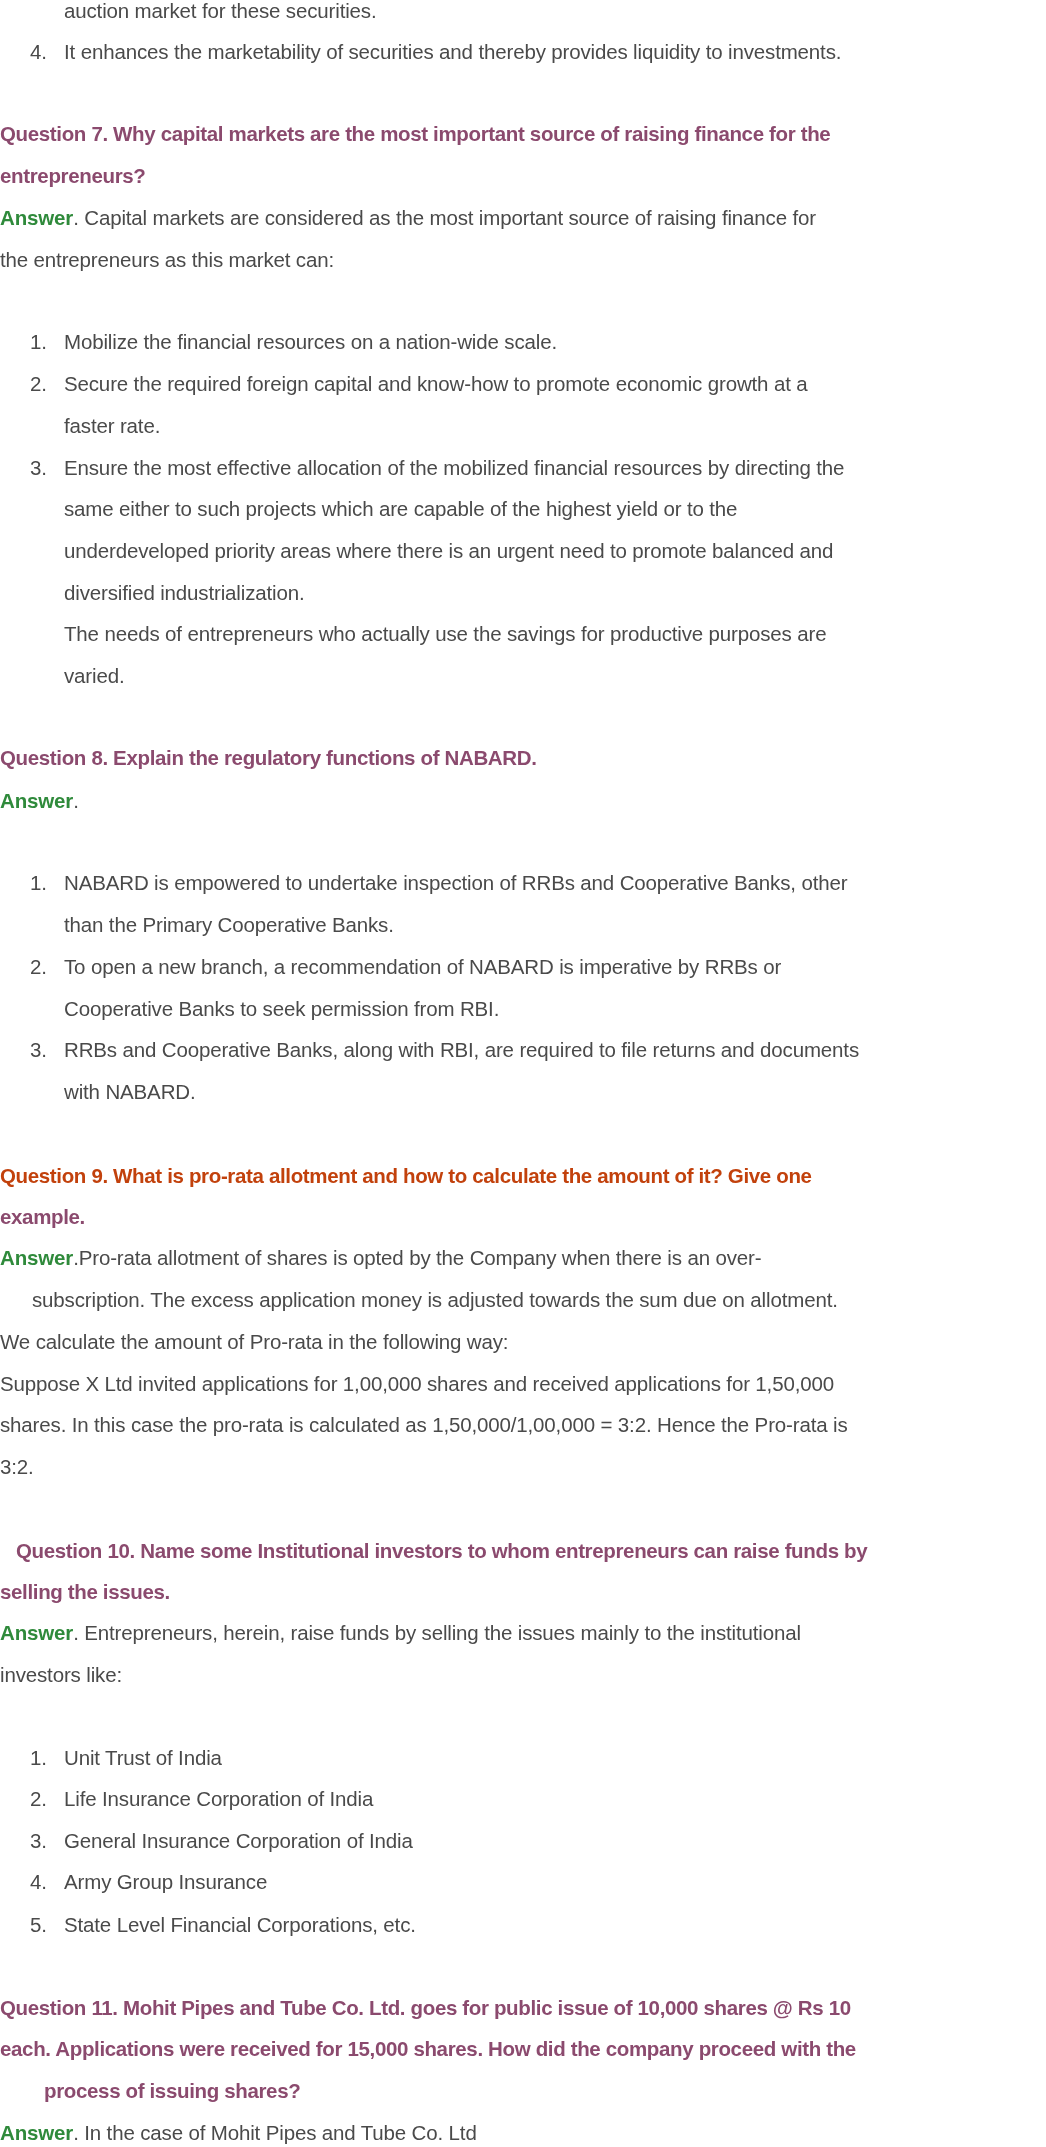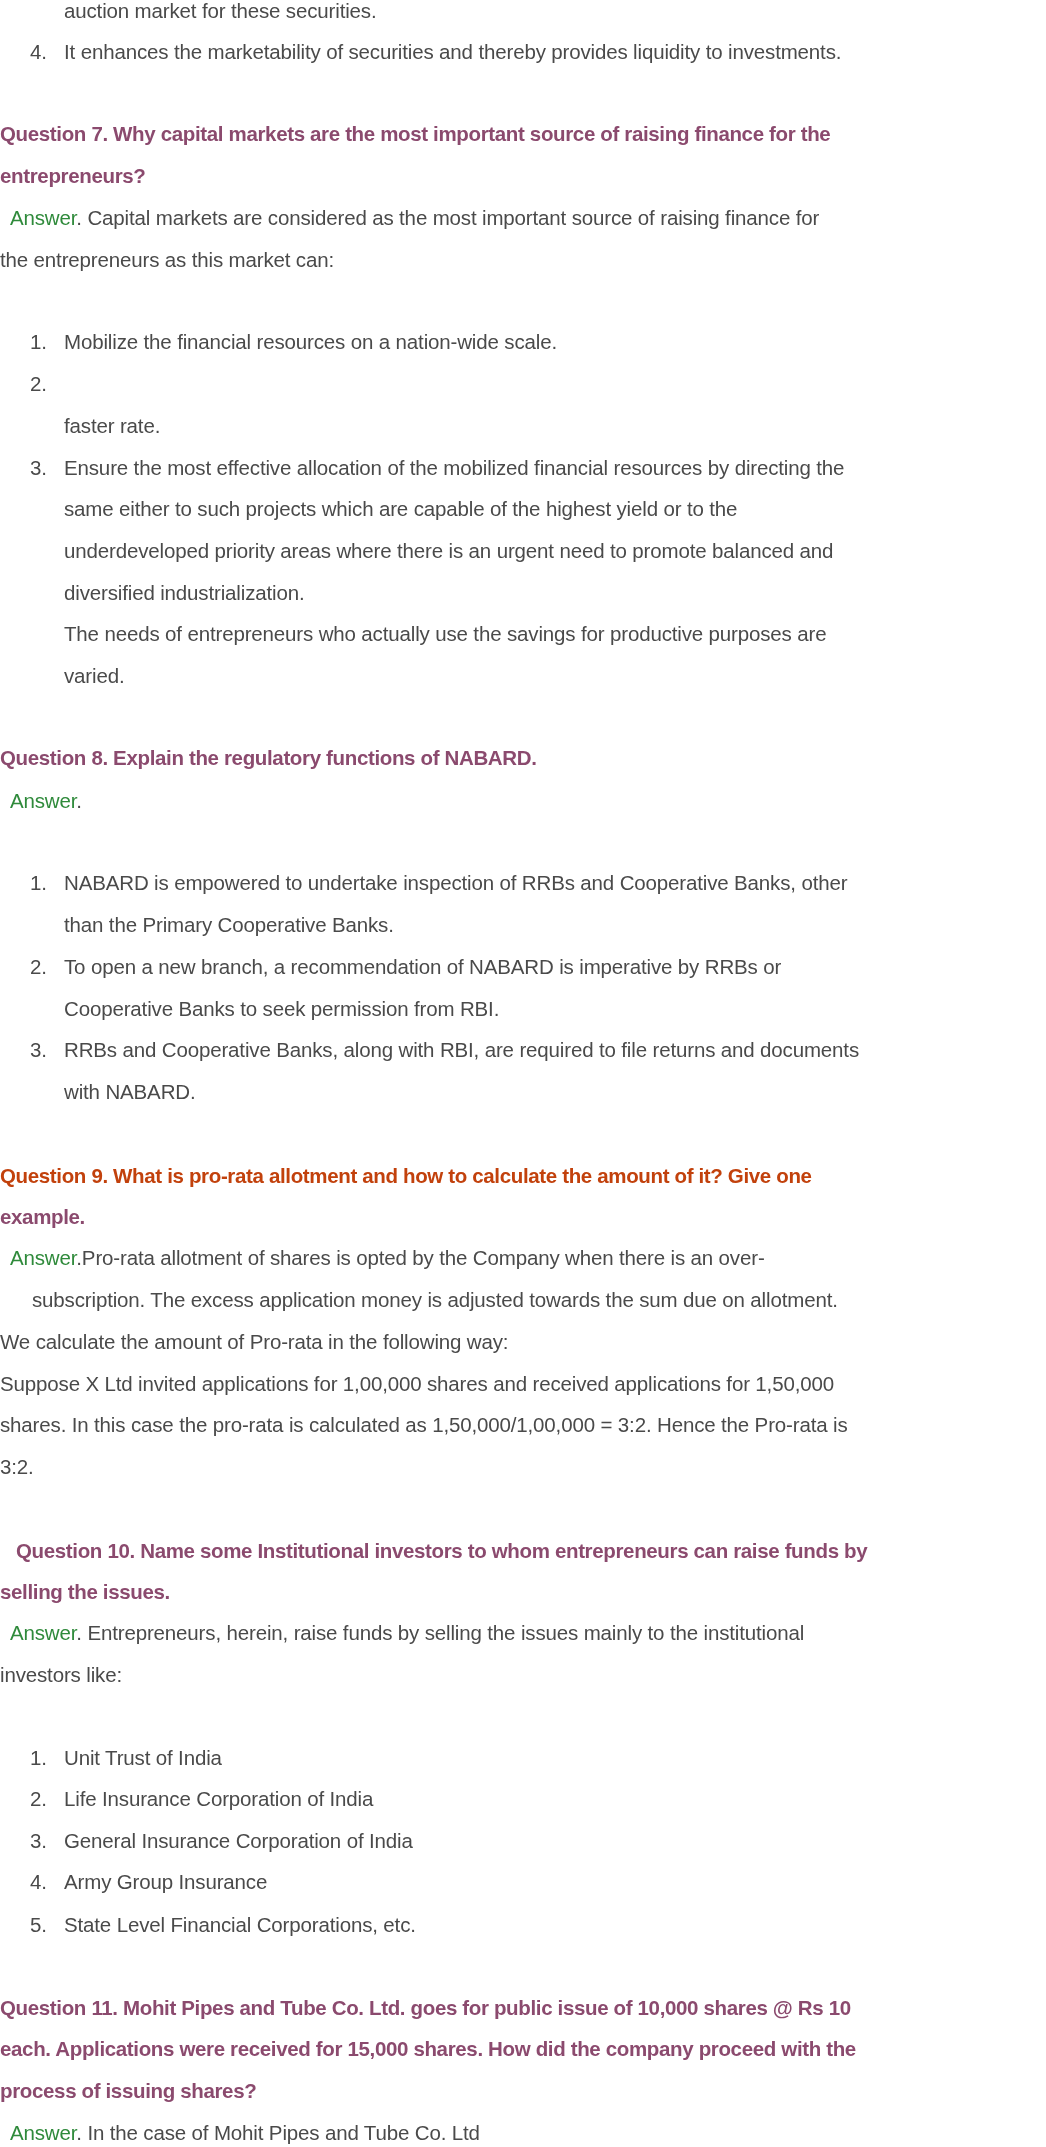--- a/index.html
+++ b/index.html
@@ -7,21 +7,21 @@
     width: 1046px; height: 2147px; overflow: hidden; position: relative;
     font-family: "Liberation Sans", "DejaVu Sans", sans-serif;
     font-size: 20.5px; color: #4a4a4a;
   }
   .line {
     position: absolute; left: 0; white-space: nowrap;
     height: 42px; line-height: 42px;
     letter-spacing: -0.15px;
   }
   .q { color: #8b4a6e; font-weight: bold; letter-spacing: -0.35px; }
-  .ans-label { color: #2f8a3b; font-weight: normal; margin-left: 10px; }
+  .ans-label { color: #2f8a3b; font-weight: bold; }
   .num { position: absolute; left: 30px; }
   .li-text { position: absolute; left: 64px; }
 </style>
 </head>
 <body style="color: rgb(74, 74, 74);">
 
 <div id="content">
     <div class="line" style="top: -10px; width: 1046px;">
       <span class="num"></span>
       <span class="li-text">auction market for these securities.</span>
@@ -34,20 +34,21 @@
       <div class="line q" style="top: 113px; color: rgb(139, 74, 110);">Question 7. Why capital markets are the most important source of raising finance for the</div>
       <div class="line q" style="top: 155px; color: rgb(139, 74, 110);">entrepreneurs?</div>
       <div class="line" style="top: 197px;"><span class="ans-label" style="color: rgb(47, 138, 59);">Answer</span><span>. Capital markets are considered as the most important source of raising finance for</span></div>
       <div class="line" style="top: 239px;"><span>the entrepreneurs as this market can:</span></div>
       <div class="line" style="top: 321px; width: 1046px;">
         <span class="num">1.</span>
         <span class="li-text"> Mobilize the financial resources on a nation-wide scale.</span>
       </div>
       <div class="line" style="top: 363px; width: 1046px;">
         <span class="num">2.</span>
+        <span class="li-text">Secure the required foreign capital and know-how to promote economic growth at a</span>
       </div>
       <div class="line" style="top: 405px; width: 1046px;">
         <span class="num"></span>
         <span class="li-text">faster rate.</span>
       </div>
       <div class="line" style="top: 447px; width: 1046px;">
         <span class="num">3.</span>
         <span class="li-text">Ensure the most effective allocation of the mobilized financial resources by directing the</span>
       </div>
       <div class="line" style="top: 488px; width: 1046px;">
@@ -131,16 +132,16 @@
         <span class="li-text">Army Group Insurance</span>
       </div>
       <div class="line" style="top: 1904px; width: 1046px;">
         <span class="num">5.</span>
         <span class="li-text"> State Level Financial Corporations, etc.</span>
       </div>
     </section>
     <section>
       <div class="line q" style="top: 1987px; color: rgb(139, 74, 110);">Question 11. Mohit Pipes and Tube Co. Ltd. goes for public issue of 10,000 shares @ Rs 10</div>
       <div class="line q" style="top: 2028px; color: rgb(139, 74, 110);">each. Applications were received for 15,000 shares. How did the company proceed with the</div>
-      <div class="line q" style="top: 2070px; color: rgb(139, 74, 110);">process of issuing shares?</div>
+      <div class="line q" style="top: 2070px; color: rgb(139, 74, 110); margin-left: 44px;">process of issuing shares?</div>
       <div class="line" style="top: 2112px;"><span class="ans-label" style="color: rgb(47, 138, 59);">Answer</span><span>. In the case of Mohit Pipes and Tube Co. Ltd</span></div>
     </section>
   </div>
 
 </body></html>

